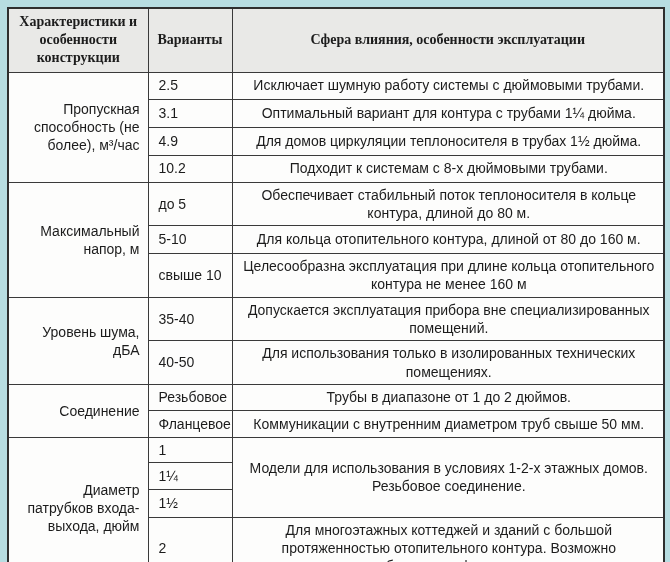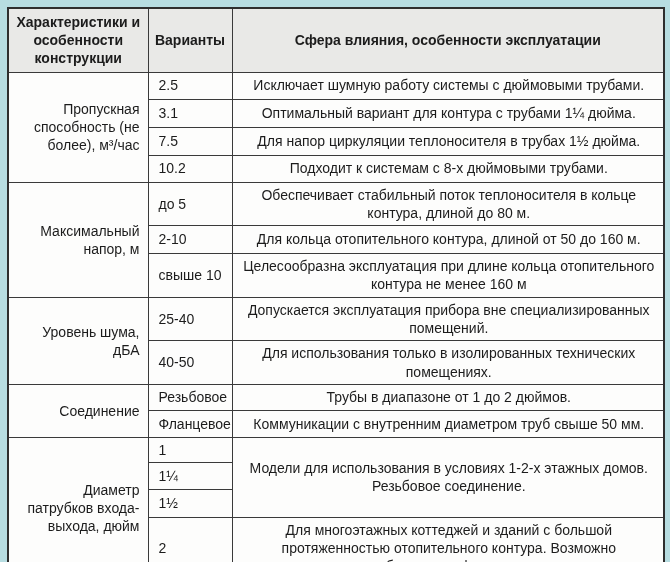--- a/index.html
+++ b/index.html
@@ -25,20 +25,21 @@
   table.spec col.c2 { width: 84px; }
   table.spec col.c3 { width: 432px; }
   table.spec th {
     background: var(--header-bg, #e9e9e7);
     font-weight: bold;
     text-align: center;
     vertical-align: middle;
     padding: 4px 6px;
     line-height: 1.3;
     border: 1.5px solid #3a3a3a;
+    font-family: Liberation Serif, serif;
   }
   table.spec td {
     border: 1.5px solid #3a3a3a;
     vertical-align: middle;
     padding: 3px 8px 3px 10px;
     line-height: 1.3;
   }
   td.char { text-align: right; }
   td.var  { text-align: left; }
   td.desc { text-align: center; }
@@ -65,45 +66,45 @@
       <tr style="height:27px">
         <td class="char" rowspan="4">Пропускная способность (не более), м³/час</td>
         <td class="var">2.5</td>
         <td class="desc">Исключает шумную работу системы с дюймовыми трубами.</td>
       </tr>
       <tr style="height:28px">
         <td class="var">3.1</td>
         <td class="desc">Оптимальный вариант для контура с трубами 1¼ дюйма.</td>
       </tr>
       <tr style="height:28px">
-        <td class="var">7.5</td>
-        <td class="desc">Для напор циркуляции теплоносителя в трубах 1½ дюйма.</td>
+        <td class="var">4.9</td>
+        <td class="desc">Для домов циркуляции теплоносителя в трубах 1½ дюйма.</td>
       </tr>
       <tr style="height:27px">
         <td class="var">10.2</td>
         <td class="desc">Подходит к системам с 8-х дюймовыми трубами.</td>
       </tr>
 
       <tr style="height:42px">
         <td class="char" rowspan="3">Максимальный напор, м</td>
         <td class="var">до 5</td>
         <td class="desc">Обеспечивает стабильный поток теплоносителя в кольце контура, длиной до 80 м.</td>
       </tr>
       <tr style="height:28px">
-        <td class="var">2-10</td>
-        <td class="desc">Для кольца отопительного контура, длиной от 50 до 160 м.</td>
+        <td class="var">5-10</td>
+        <td class="desc">Для кольца отопительного контура, длиной от 80 до 160 м.</td>
       </tr>
       <tr style="height:44px">
         <td class="var">свыше 10</td>
         <td class="desc">Целесообразна эксплуатация при длине кольца отопительного контура не менее 160 м</td>
       </tr>
 
       <tr style="height:38px">
         <td class="char" rowspan="2">Уровень шума, дБА</td>
-        <td class="var">25-40</td>
+        <td class="var">35-40</td>
         <td class="desc">Допускается эксплуатация прибора вне специализированных помещений.</td>
       </tr>
       <tr style="height:42px">
         <td class="var">40-50</td>
         <td class="desc">Для использования только в изолированных технических помещениях.</td>
       </tr>
 
       <tr style="height:26px">
         <td class="char" rowspan="2">Соединение</td>
         <td class="var">Резьбовое</td>

